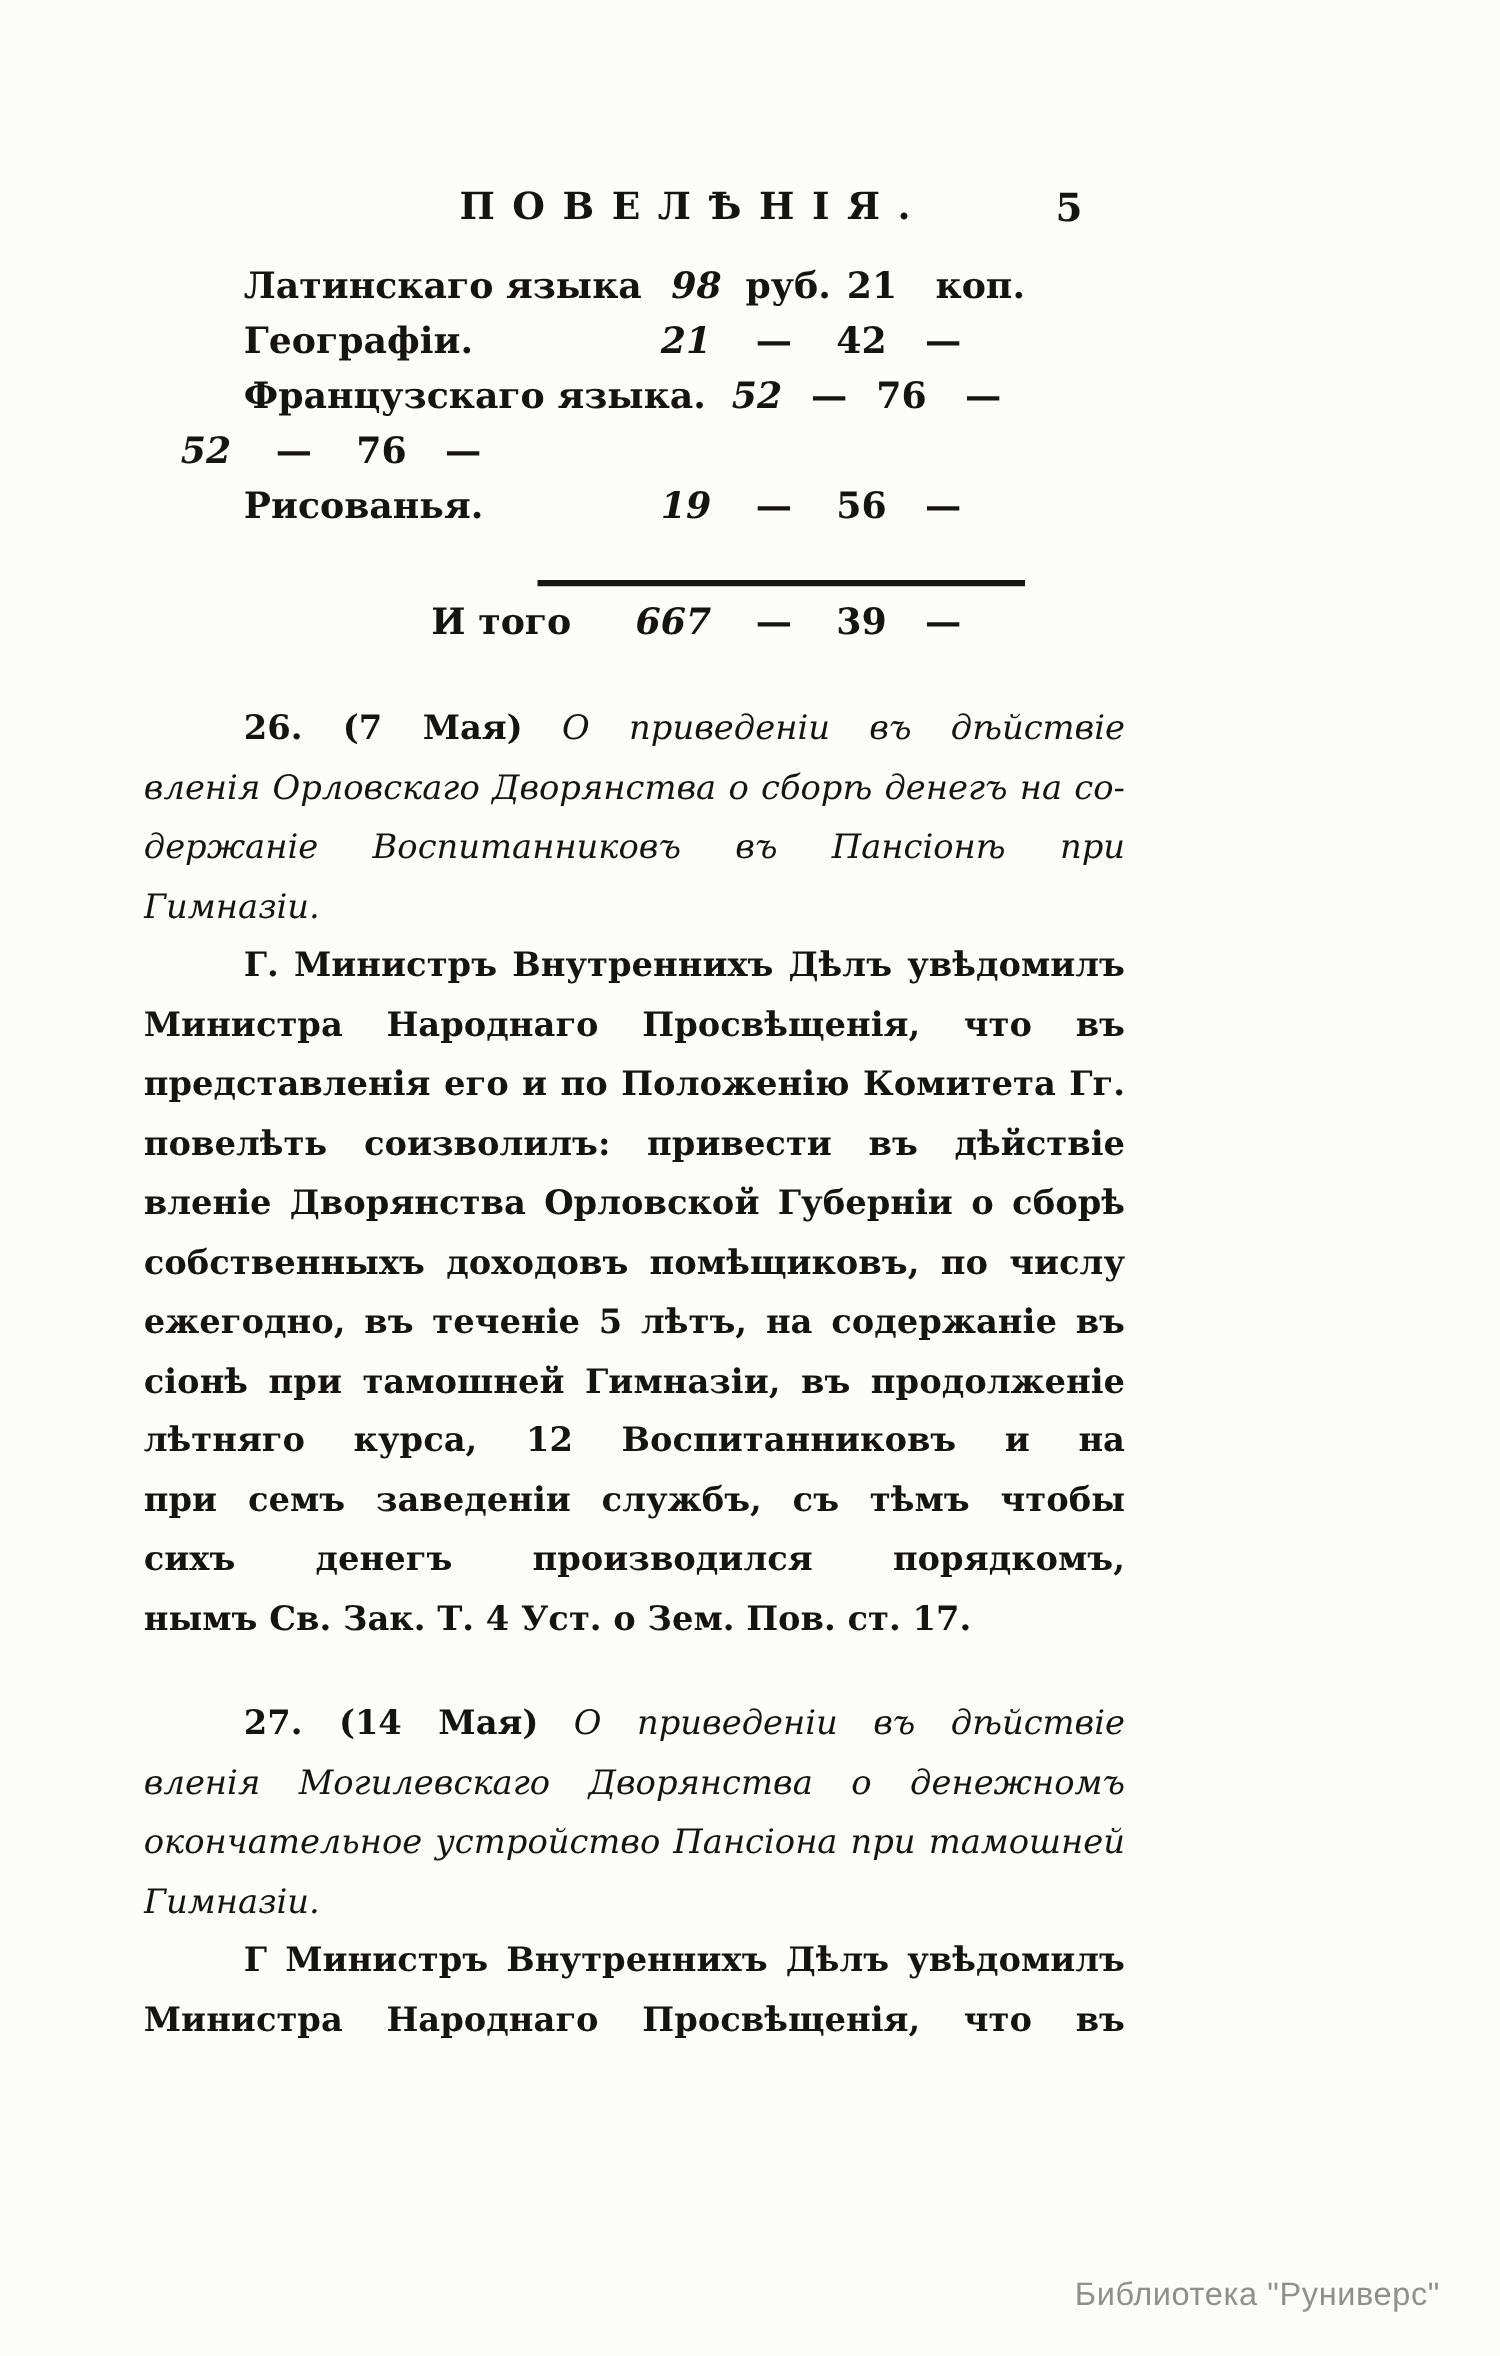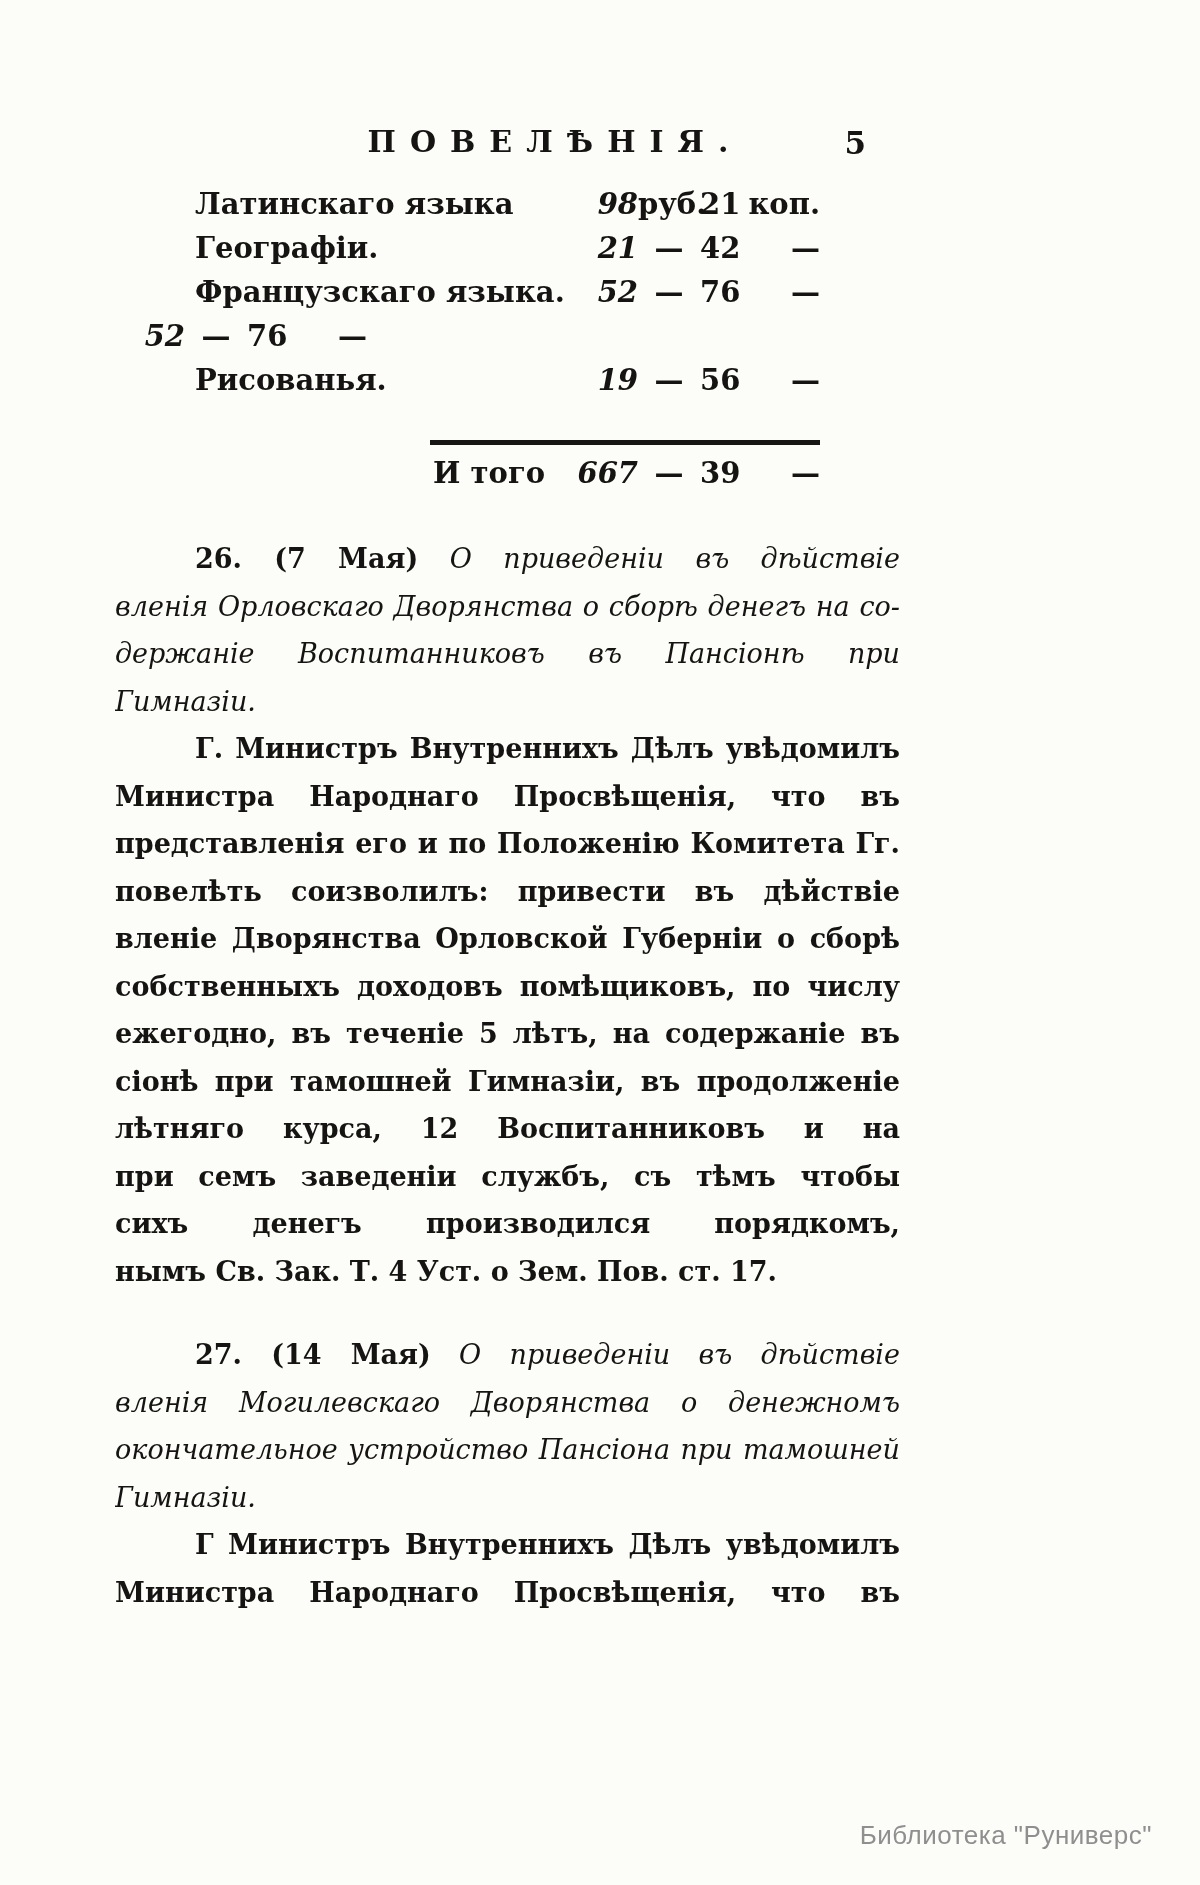--- a/index.html
+++ b/index.html
@@ -10,43 +10,43 @@
     color: #151412;
   }
   .sheet {
     position: relative;
     width: 1200px; height: 1885px;
     overflow: hidden;
     background: #fcfcf9;
   }
   .column {
     position: absolute;
-    left: 115px; top: 124px;
+    left: 115px; top: 148px;
     width: 785px;
   }
   
   .hdr { position: relative; height: 48px; }
   .hdr-title {
     text-align: center;
     padding-left: 95px;
     font-size: 30px; font-weight: bold;
     letter-spacing: 14px;
   }
   .hdr-page {
     position: absolute; right: 34px; top: 1px;
     font-size: 31px; font-weight: bold;
   }
   
   .xtable { margin-top: 10px; width: 705px; font-size: 29px; font-weight: bold; }
-  .xrow { display: flex; align-items: baseline; height: 44px; line-height: 44px; }
+  .xrow { display: flex; align-items: baseline; height: 44px; line-height: 44px; gap: 19px; }
   .c-label { flex: 1; padding-left: 80px; white-space: nowrap; }
   .c-rub   { width: 70px; text-align: right; font-style: italic; }
   .c-rub-u { width: 62px; text-align: center; }
   .c-kop   { width: 40px; text-align: right; }
-  .c-kop-u { width: 80px; text-align: right; }
+  .c-kop-u { width: 80px; text-align: left; margin-left: 12px; }
   .ditto-line {
     display: inline-block;
     width: 118px; height: 0;
     border-top: 5px solid #171615;
     margin-left: 62px;
     vertical-align: 8px;
   }
   .sum-rule {
     margin-top: 38px;
     margin-left: 315px;

